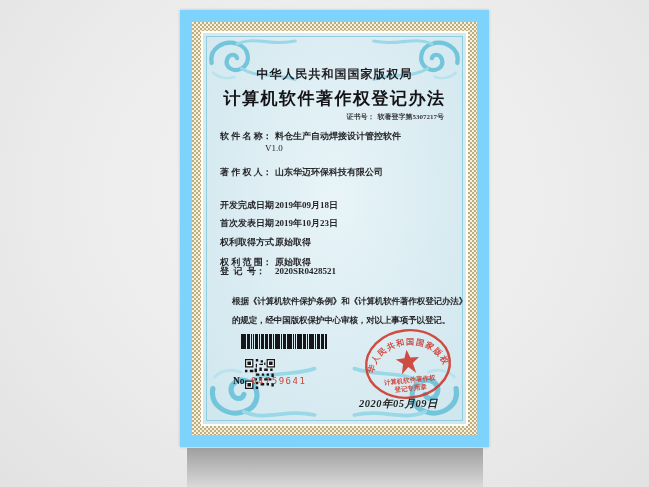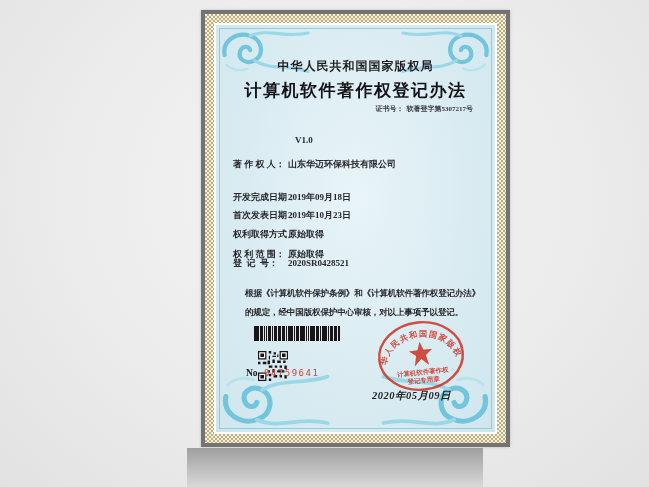--- a/index.html
+++ b/index.html
@@ -3,23 +3,22 @@
 <meta charset="utf-8">
 <style>
   html,body{margin:0;padding:0;}
   body{
     width:649px;height:487px;position:relative;overflow:hidden;
     font-family:"Liberation Serif","DejaVu Serif",serif;
     background:radial-gradient(ellipse at 50% 40%, #f4f4f4 0%, #ececec 55%, #e2e2e2 100%);
   }
   .paper{
     position:absolute;left:180px;top:10px;width:309px;height:437px;
-    background:#737373;box-sizing:border-box;padding:4px;
+    background:#7dd3fc;box-sizing:border-box;padding:12px;
     box-shadow:0 0 3px rgba(0,0,0,.18);
-    margin-left:21px;
   }
   .meander{
     height:100%;box-sizing:border-box;padding:9px;
     background:repeating-conic-gradient(#bdae80 0% 25%, #f6f1df 0% 50%);
     background-size:4px 4px;
   }
   .gap{height:100%;box-sizing:border-box;padding:2px;background:#fdfdfa;}
   .inner{
     position:relative;height:100%;box-sizing:border-box;overflow:hidden;
     background:radial-gradient(ellipse at 50% 42%, #e8f4f8 0%, #daecf2 55%, #cfe6ee 100%);
@@ -36,21 +35,21 @@
     position:absolute;left:0;right:0;top:54px;text-align:center;
     font-size:17px;font-weight:bold;letter-spacing:1.5px;color:#131318;
   }
   .cert-no{
     position:absolute;top:79px;right:22px;font-size:7px;font-weight:bold;color:#3a3a40;
   }
   .cert-no span{margin-left:3px;}
   .f-row{position:absolute;left:17px;font-size:9px;font-weight:bold;color:#26262a;white-space:nowrap;}
   .f-label{display:inline-block;width:55px;white-space:pre;}
   .f-value{white-space:pre;}
-  .f-version{position:absolute;left:79px;top:110px;font-size:9px;font-weight:bold;color:#26262a;}
+  .f-version{position:absolute;left:62px;top:110px;font-size:9px;font-weight:normal;color:#26262a;}
   .r0{top:97px}.r1{top:133px}.r2{top:166px}.r3{top:184px}.r4{top:203px}.r5{top:223px}.r6{top:232px}
   .statement{
     position:absolute;left:9px;top:259px;width:258px;
     font-size:8.6px;line-height:19px;font-weight:bold;color:#26262a;
     text-indent:2em;letter-spacing:-0.2px;text-align:center;
   }
   .barcode{
     position:absolute;left:38px;top:301px;width:86px;height:15px;
     background:
       repeating-linear-gradient(90deg,#15151a 0 1px,transparent 1px 2px),
@@ -109,20 +108,23 @@
           <path d="M8 38 C4 16 26 4 44 10 C62 16 64 38 50 46 C38 52 26 44 30 32 C33 24 42 24 44 31" fill="none" stroke="#72c5db" stroke-width="6" stroke-linecap="round"></path>
           <path d="M44 10 C70 -2 92 14 126 6" fill="none" stroke="#9bd8e7" stroke-width="4.5" stroke-linecap="round"></path>
           <path d="M50 46 C72 60 96 52 126 62" fill="none" stroke="#9bd8e7" stroke-width="4.5" stroke-linecap="round"></path>
           <path d="M10 52 C18 60 30 62 40 58" fill="none" stroke="#b8e3ee" stroke-width="3.5" stroke-linecap="round"></path>
         </svg>
 
         <div class="authority">中华人民共和国国家版权局</div>
         <div class="cert-title">计算机软件著作权登记办法</div>
         <div class="cert-no"><b>证书号：</b><span>软著登字第5307217号</span></div>
 
+        <div class="f-row r0">
+          <span class="f-label">软 件 名 称：</span><span class="f-value">料仓生产自动焊接设计管控软件</span>
+        </div>
         <div class="f-version">V1.0</div>
         <div class="f-row r1">
           <span class="f-label">著 作 权 人：</span><span class="f-value">山东华迈环保科技有限公司</span>
         </div>
         <div class="f-row r2">
           <span class="f-label">开发完成日期：</span><span class="f-value">2019年09月18日</span>
         </div>
         <div class="f-row r3">
           <span class="f-label">首次发表日期：</span><span class="f-value">2019年10月23日</span>
         </div>

